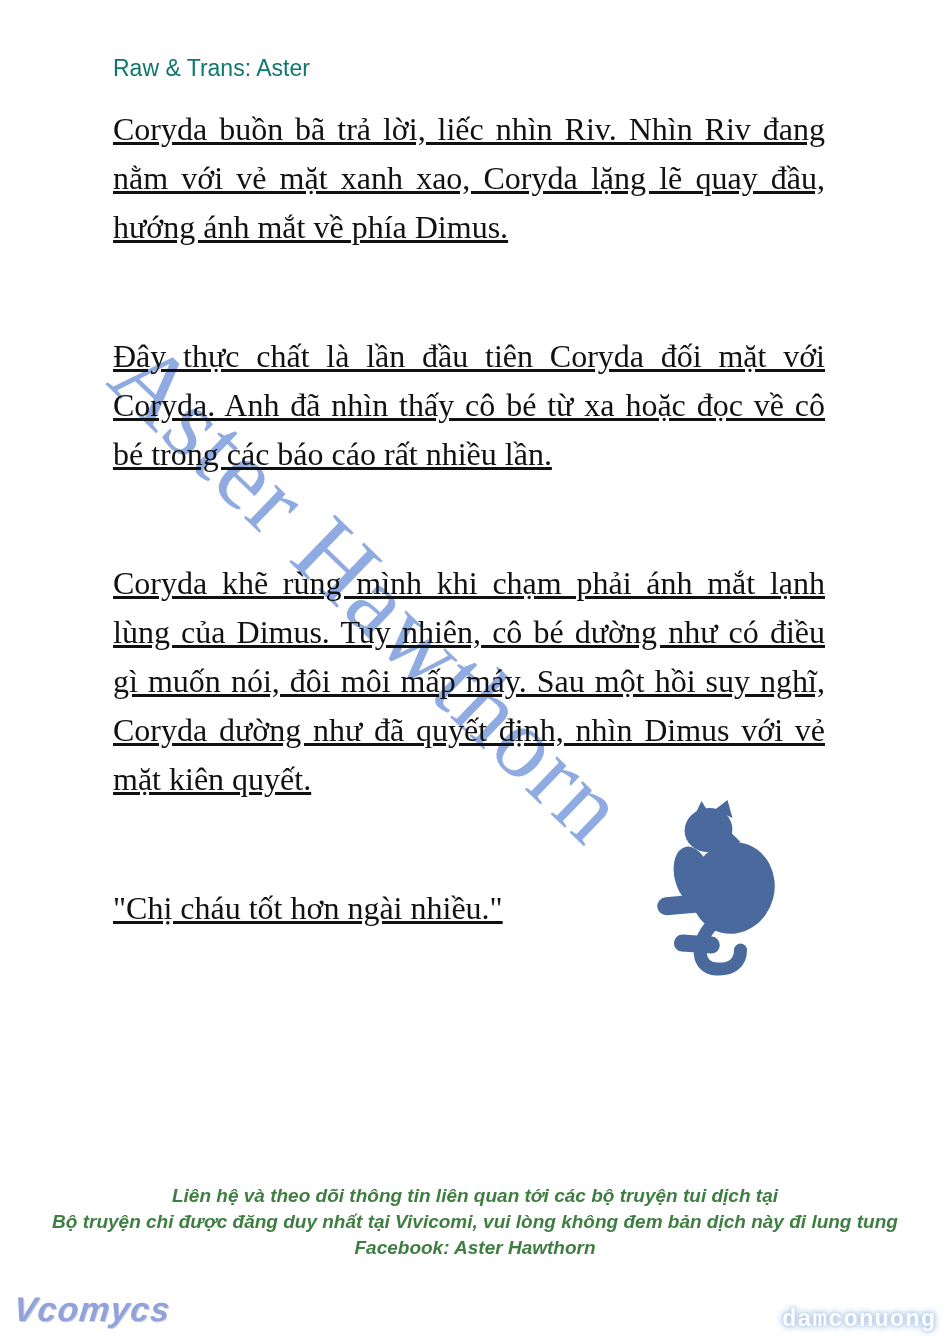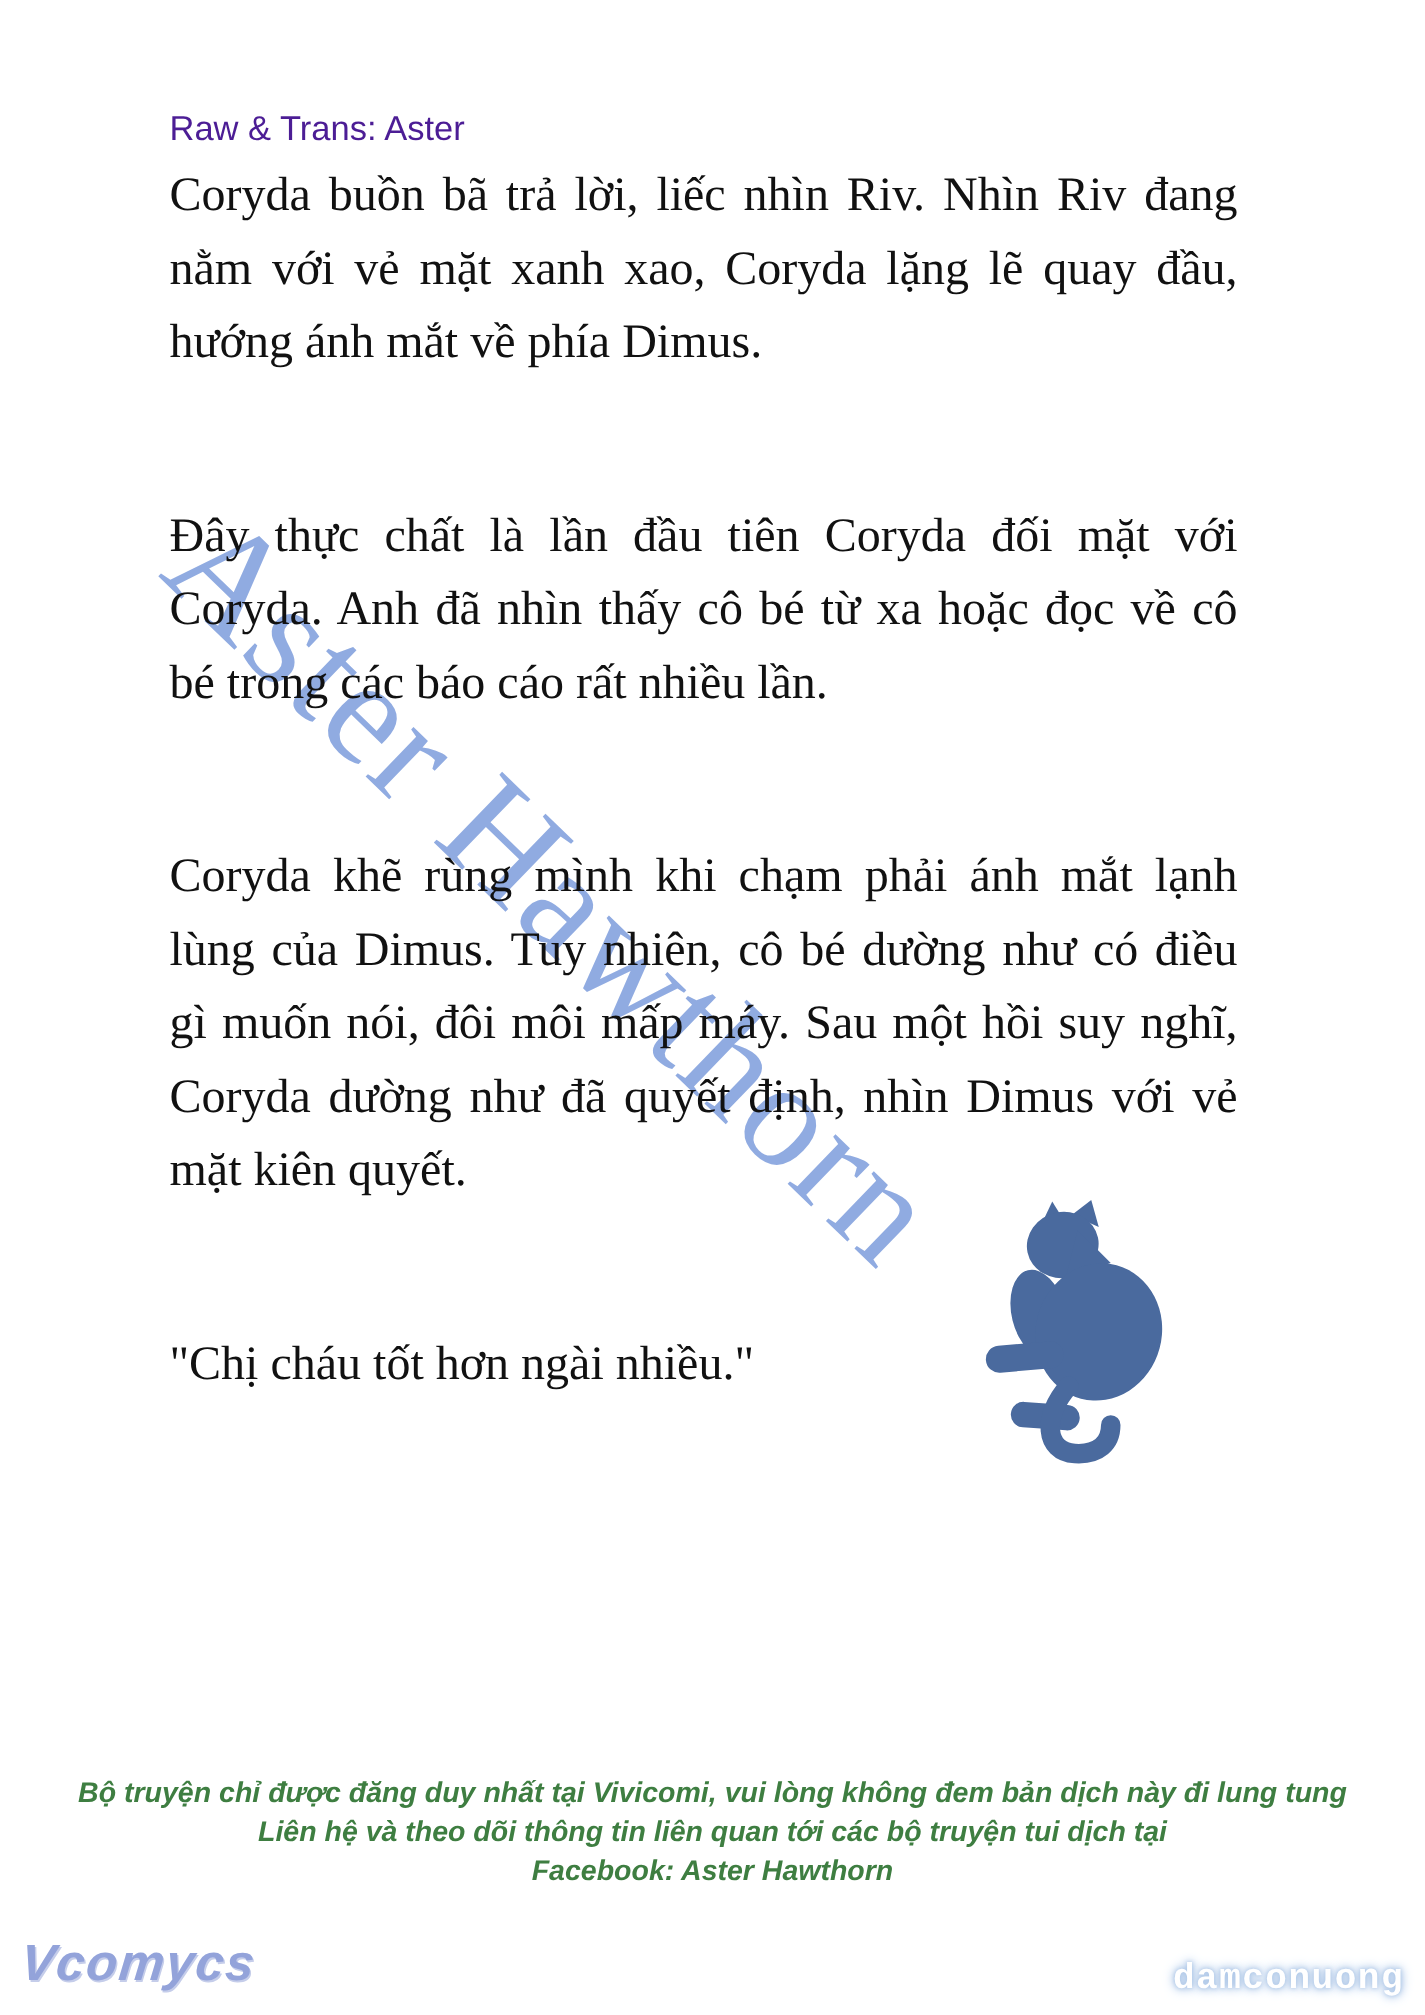--- a/index.html
+++ b/index.html
@@ -4,41 +4,42 @@
 <style>
   html,body{margin:0;padding:0;background:#ffffff;}
   .page{
     position:relative;
     width:950px;height:1343px;
     background:#ffffff;
     overflow:hidden;
     font-family:"Liberation Serif","DejaVu Serif",serif;
   }
   .credit{
-    position:absolute;left:113px;top:72px;
+    position:absolute;left:113px;top:55px;
     font-family:"Liberation Sans","DejaVu Sans",sans-serif;
-    font-size:23px;color:#4c1d95;
+    font-size:23px;color:#0f766e;
   }
   .watermark{
     position:absolute;left:168px;top:318px;
     transform:rotate(44deg);transform-origin:left top;
     font-family:"Liberation Serif","DejaVu Serif",serif;
     font-size:100px;letter-spacing:2px;white-space:nowrap;
     color:rgba(124,156,220,0.85);
     z-index:0;
   }
   .body-text{
     position:absolute;left:113px;top:105px;width:712px;
     z-index:1;
   }
   .body-text p{
     margin:0 0 80px 0;
     font-size:32px;line-height:49px;
     color:#111111;
     text-align:justify;
+    text-decoration:underline;
   }
   .cat{
     position:absolute;left:653px;top:798px;
     width:128px;height:180px;
     z-index:2;
   }
   .footer{
     position:absolute;left:0;top:1183px;width:950px;
     text-align:center;
     font-family:"Liberation Sans","DejaVu Sans",sans-serif;
@@ -90,22 +91,22 @@
       <polygon points="64,22 86,44 56,54"></polygon>
       <ellipse cx="38" cy="78" rx="18" ry="30" transform="rotate(-14 38 78)"></ellipse>
       <ellipse cx="78" cy="90" rx="42" ry="46" transform="rotate(15 78 90)"></ellipse>
       <rect x="2" y="100" width="52" height="18" rx="9" transform="rotate(-5 2 100)"></rect>
       <rect x="20" y="136" width="46" height="17" rx="8.5" transform="rotate(4 20 136)"></rect>
       <path d="M 58 126 C 40 146, 42 170, 62 171 C 78 172, 86 164, 86 152" fill="none" stroke="#4a6a9e" stroke-width="13" stroke-linecap="round"></path>
     </g>
   </svg>
 
   <div class="footer">
+    <div>Liên hệ và theo dõi thông tin liên quan tới các bộ truyện tui dịch tại</div>
     <div>Bộ truyện chỉ được đăng duy nhất tại Vivicomi, vui lòng không đem bản dịch này đi lung tung</div>
-    <div>Liên hệ và theo dõi thông tin liên quan tới các bộ truyện tui dịch tại</div>
     <div>Facebook: Aster Hawthorn</div>
   </div>
 
   <div class="logo">Vcomycs</div>
 
   <div class="tag">damconuong</div>
 
 </div>
 
 </body></html>

